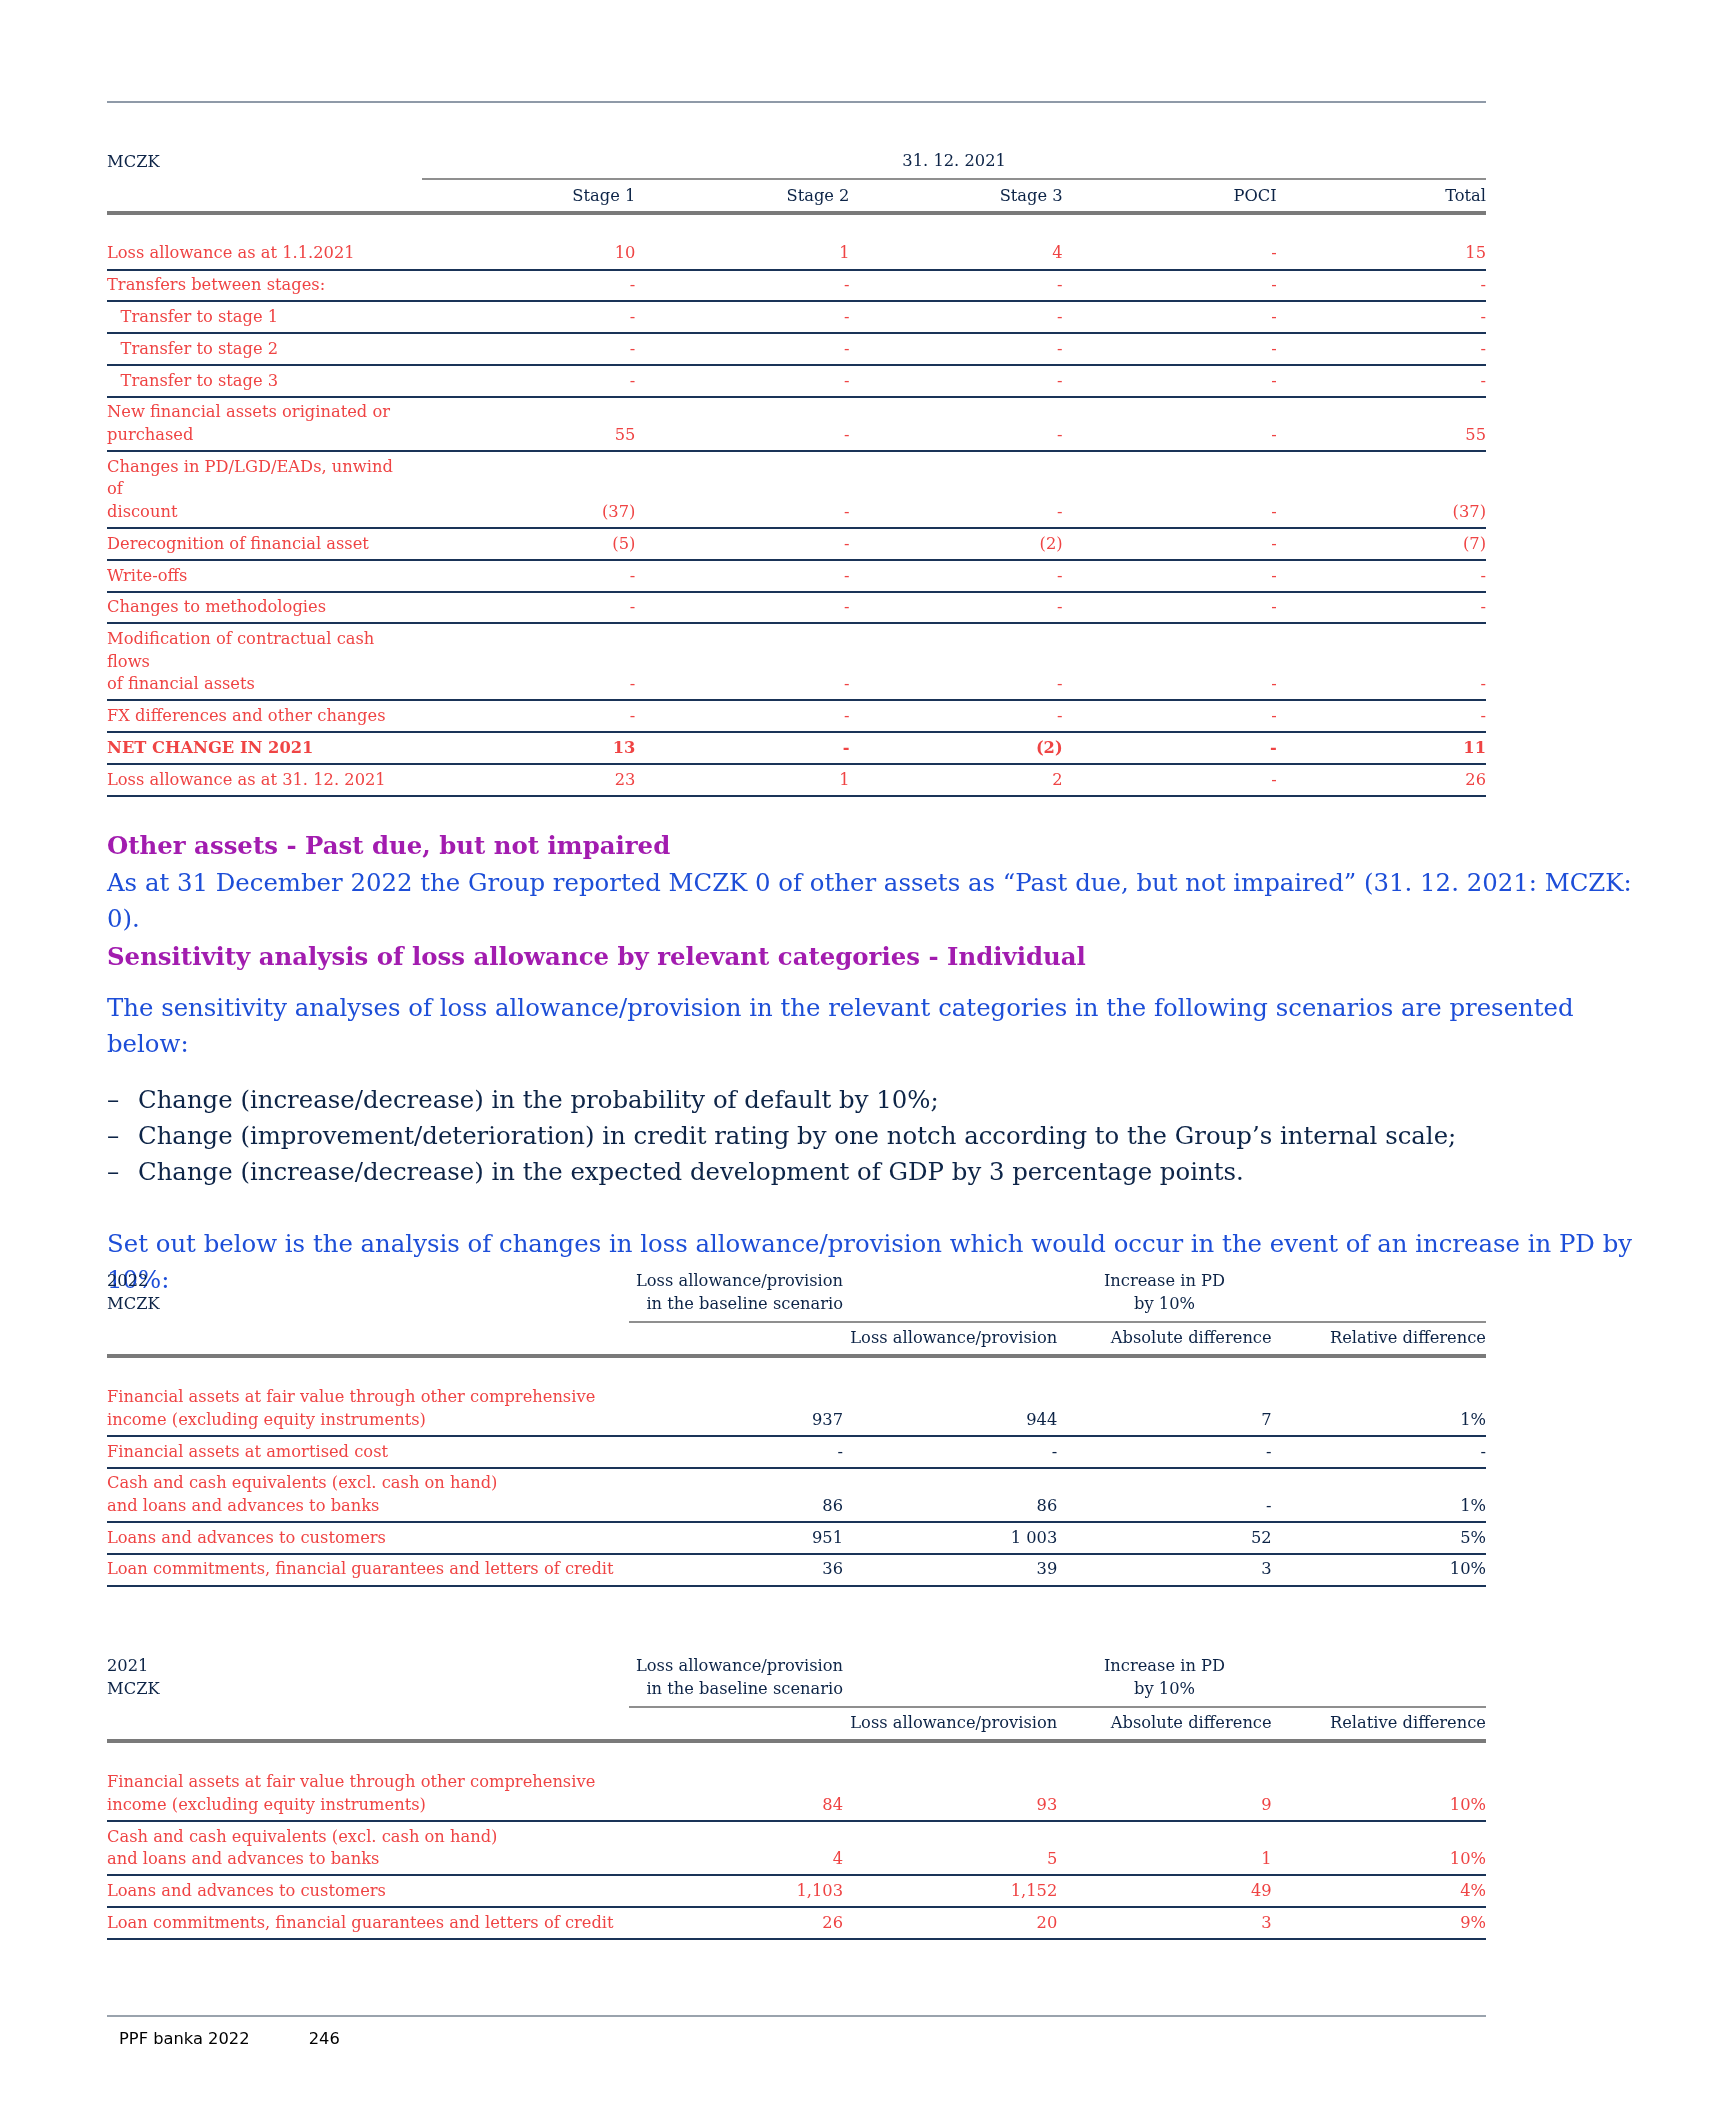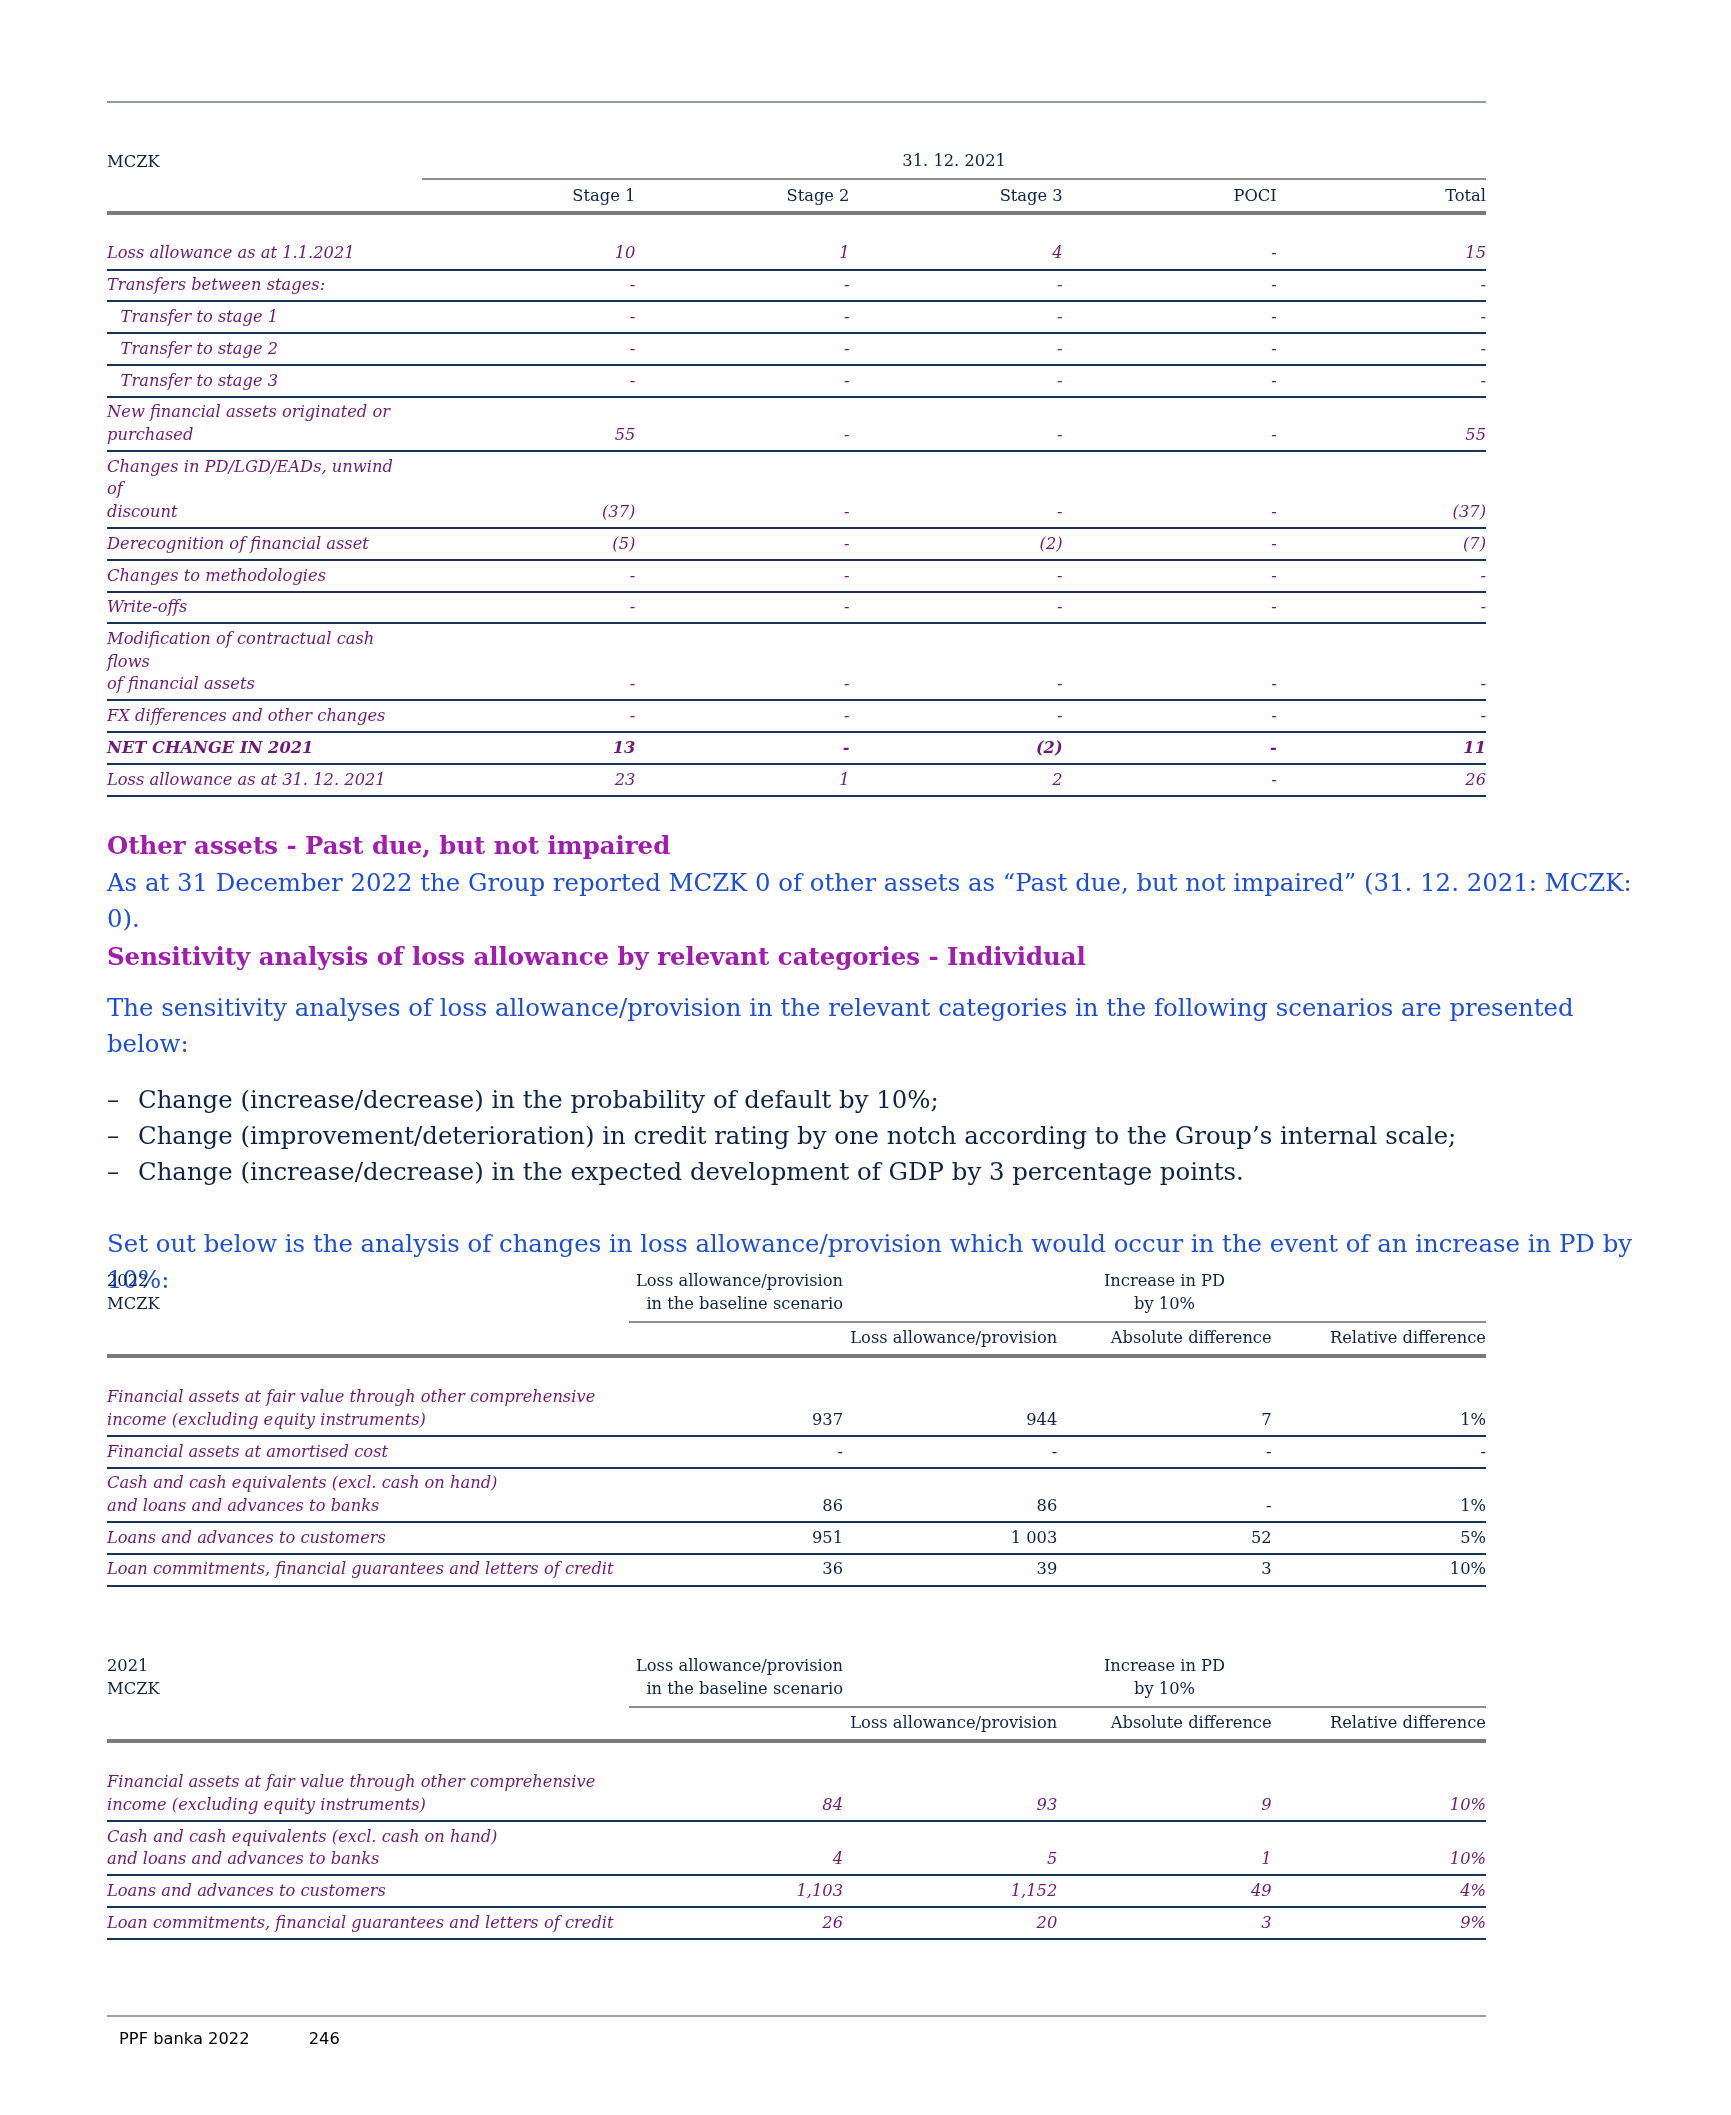--- a/index.html
+++ b/index.html
@@ -5,21 +5,21 @@
   html, body { margin:0; padding:0; background:#ffffff; }
   body { width:1731px; height:2116px; position:relative; overflow:hidden;
          font-family:"DejaVu Serif","Liberation Serif",serif; color:#0d2447; }
   .page { position:absolute; left:107px; top:0; width:1379px; }
   .top-rule { position:absolute; left:0; top:101px; width:1379px; height:1.8px; background:#8f9aa8; }
 
   table.fin { border-collapse:collapse; width:1379px; table-layout:fixed; font-size:16.3px; line-height:22.6px; }
   table.fin td, table.fin th { padding:0; font-weight:normal; }
   .num { text-align:right; }
   .lbl { text-align:left; }
-  .gray { color:#701a75;font-style:italic; }
+  .gray { color:#ef4444; }
   .navy { color:#0d2447; }
   tr.data td { border-bottom:2.3px solid #1a3458; vertical-align:bottom; padding-bottom:3.6px; padding-top:3.6px; }
   tr.data td.lbl { padding-right:9px; }
   tr.bold td { font-weight:bold; }
   .indent { padding-left:13.6px !important; }
 
   
   #t1 { position:absolute; left:0; top:140px; }
   #t1 .hdr-top td { height:33px; vertical-align:bottom; padding-bottom:5.4px; }
   #t1 .hdr-top td.date { text-align:center; border-bottom:2.7px solid #8f8f8f; }
@@ -136,29 +136,29 @@
     </tr>
     <tr class="data gray">
       <td class="lbl">Derecognition of financial asset</td>
       <td class="num">(5)</td>
       <td class="num">-</td>
       <td class="num">(2)</td>
       <td class="num">-</td>
       <td class="num">(7)</td>
     </tr>
     <tr class="data gray">
+      <td class="lbl">Write-offs</td>
+      <td class="num">-</td>
+      <td class="num">-</td>
+      <td class="num">-</td>
+      <td class="num">-</td>
+      <td class="num">-</td>
+    </tr>
+    <tr class="data gray">
       <td class="lbl">Changes to methodologies</td>
-      <td class="num">-</td>
-      <td class="num">-</td>
-      <td class="num">-</td>
-      <td class="num">-</td>
-      <td class="num">-</td>
-    </tr>
-    <tr class="data gray">
-      <td class="lbl">Write-offs</td>
       <td class="num">-</td>
       <td class="num">-</td>
       <td class="num">-</td>
       <td class="num">-</td>
       <td class="num">-</td>
     </tr>
     <tr class="data gray">
       <td class="lbl"><span>Modification of contractual cash flows</span><br><span>of financial assets</span></td>
       <td class="num">-</td>
       <td class="num">-</td>

